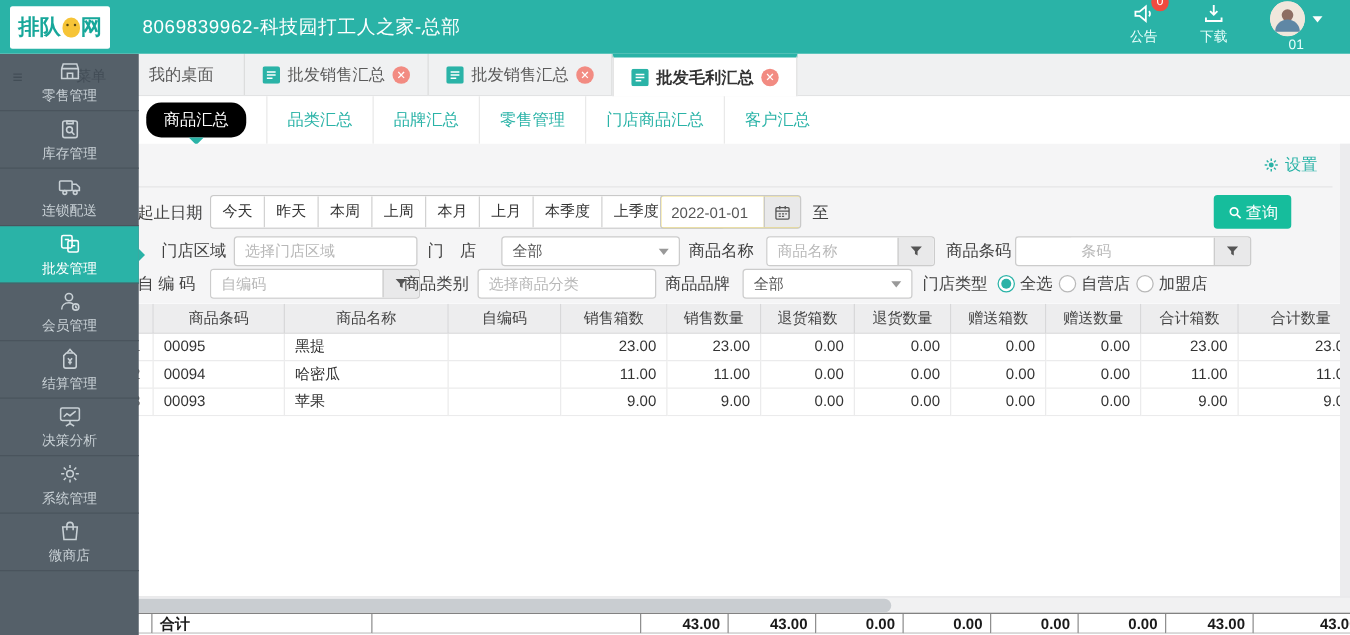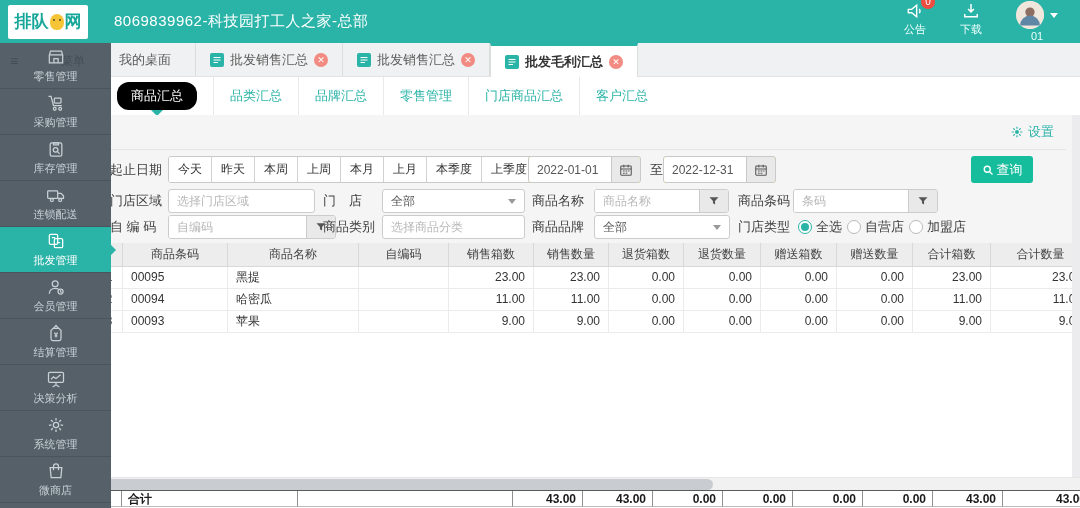--- a/index.html
+++ b/index.html
@@ -189,29 +189,20 @@
   <div id="side-items">
       <div class="side-item">
         <span class="sicon"><svg viewBox="0 0 24 24" fill="none" stroke="currentColor" stroke-width="1.5">
             <path d="M4 9.5L5.5 5h13L20 9.5M4 9.5V19h16V9.5M4 9.5h16"></path>
             <path d="M9.5 19v-5h5v5"></path>
           </svg></span>
     <span class="slabel">零售管理</span>
       </div>
       <div class="side-item">
         <span class="sicon"><svg viewBox="0 0 24 24" fill="none" stroke="currentColor" stroke-width="1.5">
-            <path d="M3 4h3l3 11h10"></path>
-            <circle cx="10.5" cy="19" r="1.7"></circle>
-            <circle cx="17" cy="19" r="1.7"></circle>
-            <rect x="10" y="6" width="8" height="6" rx="1"></rect>
-          </svg></span>
-    <span class="slabel">采购管理</span>
-      </div>
-      <div class="side-item">
-        <span class="sicon"><svg viewBox="0 0 24 24" fill="none" stroke="currentColor" stroke-width="1.5">
             <rect x="5" y="4.5" width="14" height="16" rx="2"></rect>
             <path d="M9 4.5h6v2.6H9z"></path>
             <circle cx="11.5" cy="13" r="2.8"></circle>
             <path d="M13.7 15.2l2.6 2.6"></path>
           </svg></span>
     <span class="slabel">库存管理</span>
       </div>
       <div class="side-item">
         <span class="sicon"><svg viewBox="0 0 24 24" fill="none" stroke="currentColor" stroke-width="1.5">
             <rect x="2" y="7" width="12" height="9" rx="1"></rect>
@@ -351,57 +342,48 @@
       <div class="dategroup" style="left:433px; top:0;">
         <input value="2022-01-01" style="">
         <span class="cal-btn">
           <svg viewBox="0 0 16 16" fill="none" stroke="currentColor" stroke-width="1.2">
               <rect x="2" y="3.5" width="12" height="10.5" rx="1"></rect>
               <path d="M2 6.8h12M5.5 2v3M10.5 2v3M4.5 9.2h2M7.5 9.2h2M10.5 9.2h1.5M4.5 11.6h2M7.5 11.6h2"></path>
             </svg>
         </span>
       </div>
       <span class="to-label" style="left:555px; top:0;">至</span>
-      <div class="dategroup" style="left:568px; top:0;">
-        <input value="2022-12-31" style="">
-        <span class="cal-btn">
-          <svg viewBox="0 0 16 16" fill="none" stroke="currentColor" stroke-width="1.2">
-              <rect x="2" y="3.5" width="12" height="10.5" rx="1"></rect>
-              <path d="M2 6.8h12M5.5 2v3M10.5 2v3M4.5 9.2h2M7.5 9.2h2M10.5 9.2h1.5M4.5 11.6h2M7.5 11.6h2"></path>
-            </svg>
-        </span>
-      </div>
       <button class="query-btn" style="right:47px; top:0;">
         <svg viewBox="0 0 16 16" fill="none" stroke="#fff" stroke-width="1.8">
             <circle cx="7" cy="7" r="4"></circle>
             <path d="M10.2 10.2L14 14"></path>
           </svg>
         <span>查询</span>
       </button>
     </div>
 
-    <div class="frow" style="top:74px; height:24px;">
+    <div class="frow" style="top:74px; height:24px;margin-left:19px;">
       <span class="flabel" style="left:15px;">门店区域</span>
       <input class="finput" style="left: 73px; width: 147px;" placeholder="选择门店区域">
       <span class="flabel" style="left:228px;">门　店</span>
       <div class="fselect" style="left:287px; width:143px;">
         <span>全部</span>
         <span class="sel-caret"></span>
       </div>
       <span class="flabel" style="left:437px;">商品名称</span>
       <div class="igroup" style="left:499px;">
         <input style="width: 104px;" placeholder="商品名称">
         <span class="funnel-btn">
           <svg viewBox="0 0 16 16" fill="currentColor">
               <path d="M2 3h12l-4.6 5v4.6L6.6 11V8z"></path>
             </svg>
         </span>
       </div>
       <span class="flabel" style="left:643px;">商品条码</span>
-      <div class="igroup" style="left:698px;">
+      <div class="igroup" style="left:698px;padding-left:44px;">
         <input style="width: 114px;" placeholder="条码">
         <span class="funnel-btn">
           <svg viewBox="0 0 16 16" fill="currentColor">
               <path d="M2 3h12l-4.6 5v4.6L6.6 11V8z"></path>
             </svg>
         </span>
       </div>
     </div>
 
     <div class="frow" style="top:100px; height:24px;">

